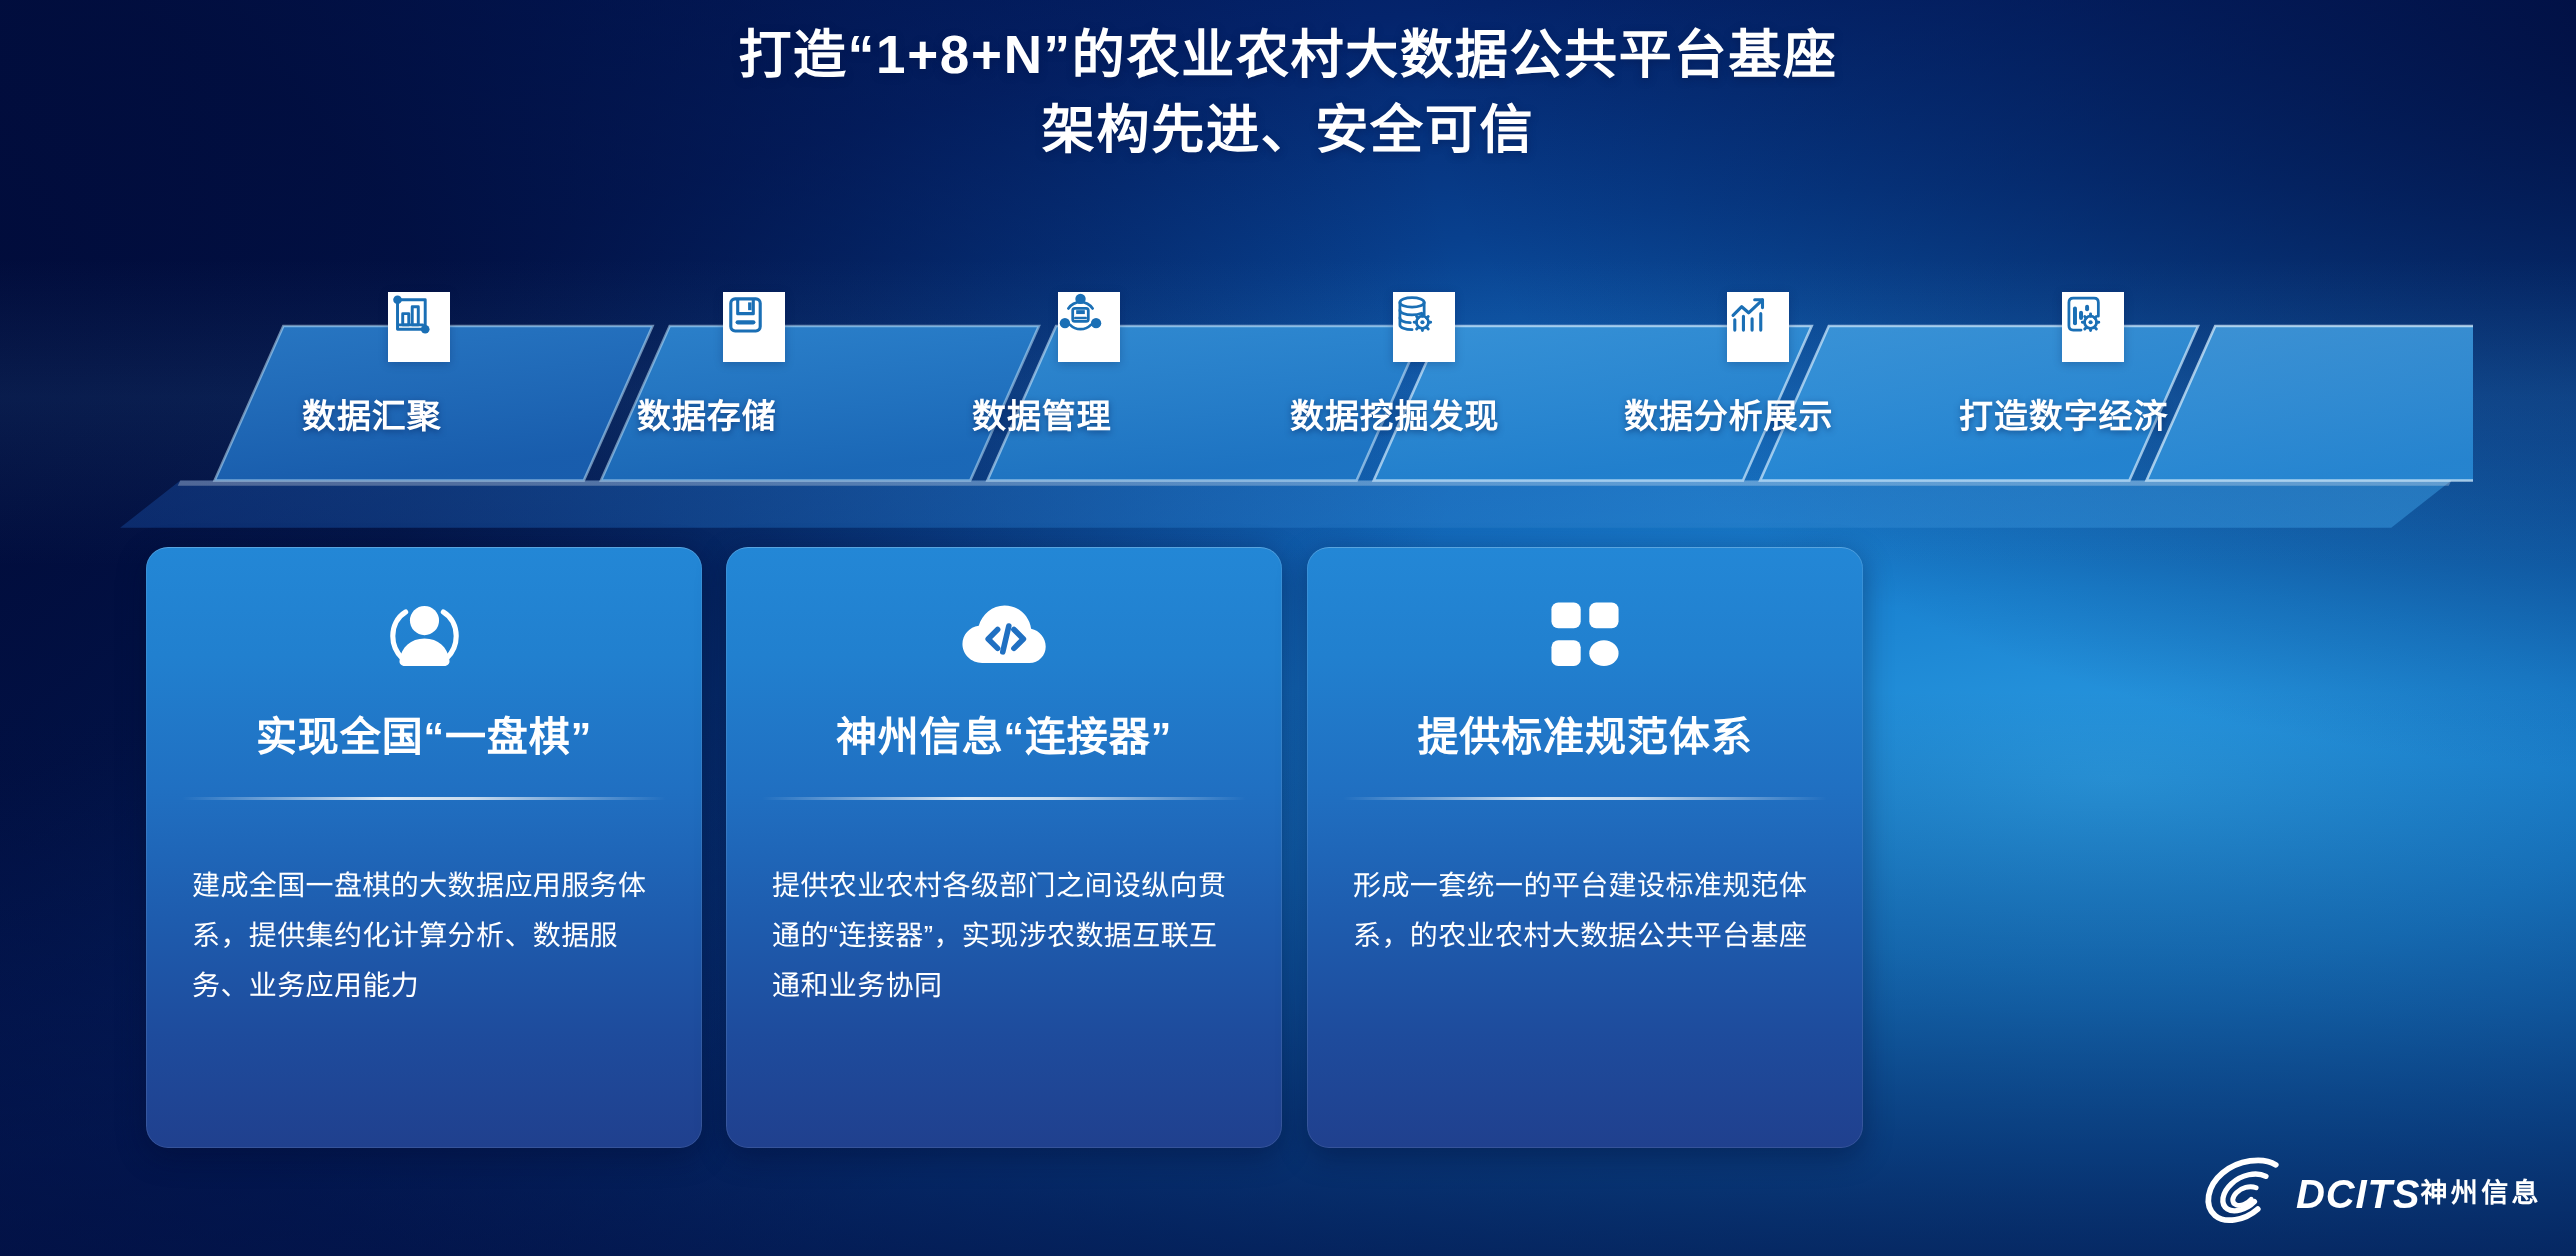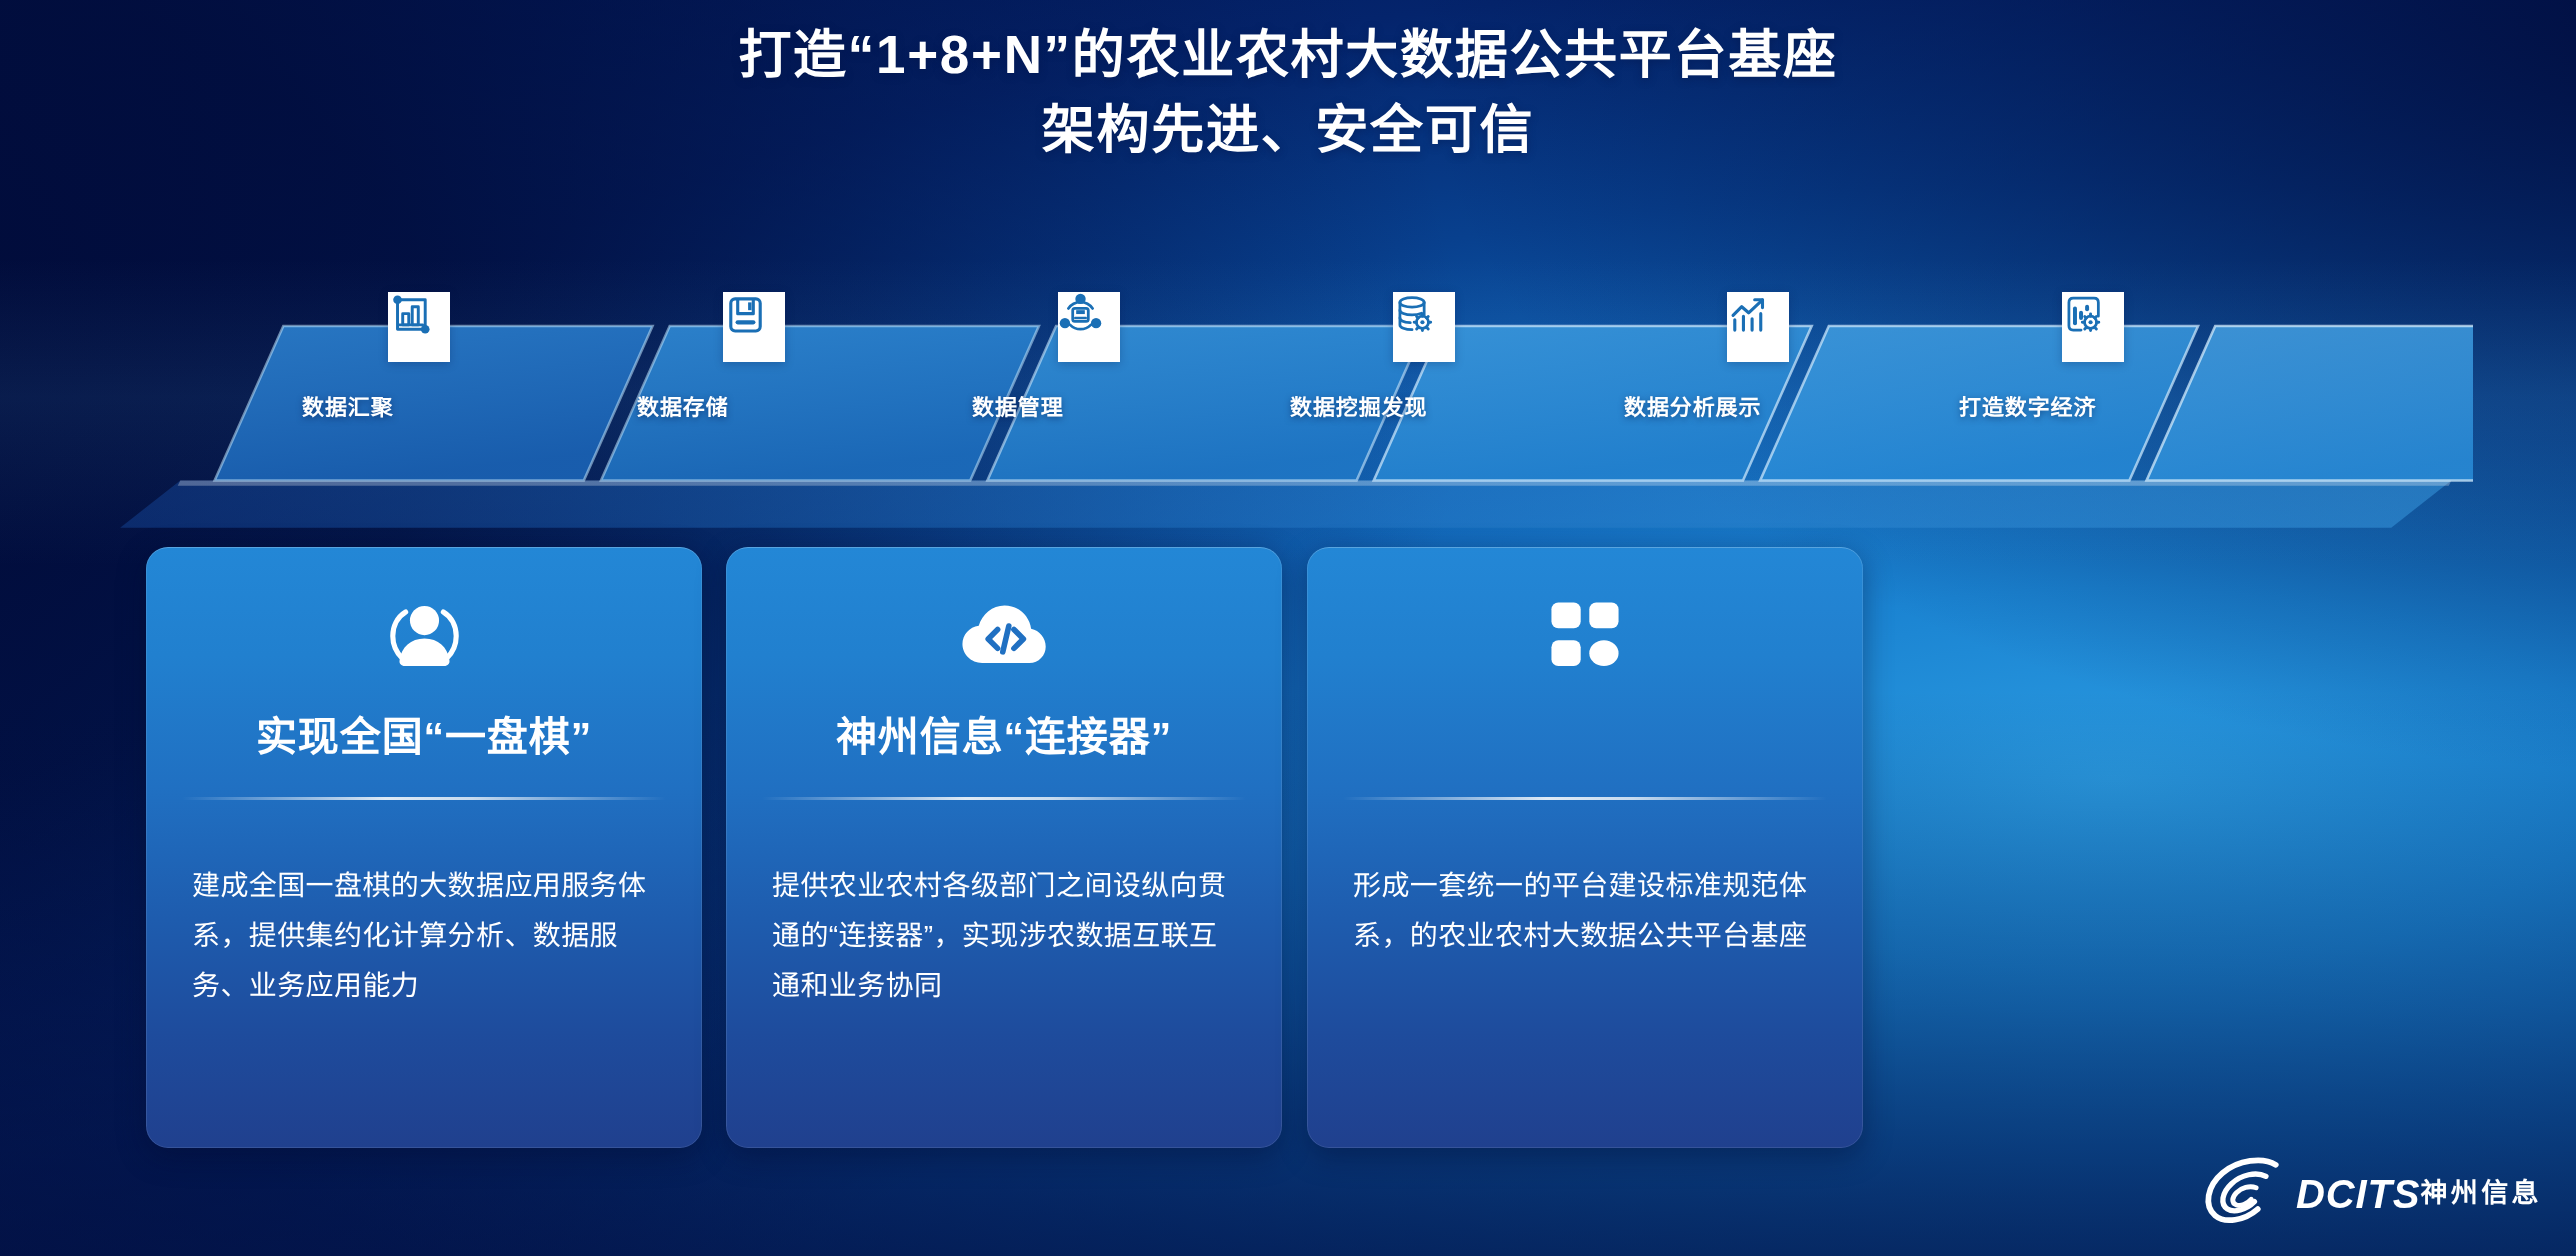--- a/index.html
+++ b/index.html
@@ -62,21 +62,21 @@
     position:absolute;
     left:120px; top:283px;
     width:2353px; height:249px;
     z-index:4;
   }
   .ribbon svg{ position:absolute; left:0; top:0; }
 
   .stage-label{
     position:absolute;
     color:#ffffff;
-    font-size:22px;
+    font-size:34px;
     font-weight:bold;
     letter-spacing:0.9px;
     white-space:nowrap;
     text-shadow:0 1.7px 6.9px rgba(0,25,80,0.5);
     z-index:5;
   }
 
   .stage-icon{
     position:absolute;
     width:62px; height:70px;
@@ -333,20 +333,21 @@
 
     <div class="card" style="left:1307px;">
       <div class="card-icon">
         <svg width="74" height="74" viewBox="0 0 86 86" fill="#ffffff">
           <rect x="4" y="4" width="34" height="30" rx="8"></rect>
           <rect x="48" y="4" width="34" height="30" rx="8"></rect>
           <rect x="4" y="48" width="34" height="30" rx="8"></rect>
           <ellipse cx="65" cy="63" rx="17" ry="15"></ellipse>
         </svg>
       </div>
+      <div class="card-title">提供标准规范体系</div>
       <div class="card-divider"></div>
       <div class="card-body">形成一套统一的平台建设标准规范体系，的农业农村大数据公共平台基座</div>
     </div>
 
   </div>
 
   <div class="logo">
     <svg class="logo-mark" viewBox="0 0 100 94">
       <g fill="none" stroke="#ffffff" stroke-linecap="round">
         <path d="M90 12 C74 2 44 6 25 22 C6 38 2 62 16 74 C28 84 52 80 68 66" stroke-width="7"></path>

